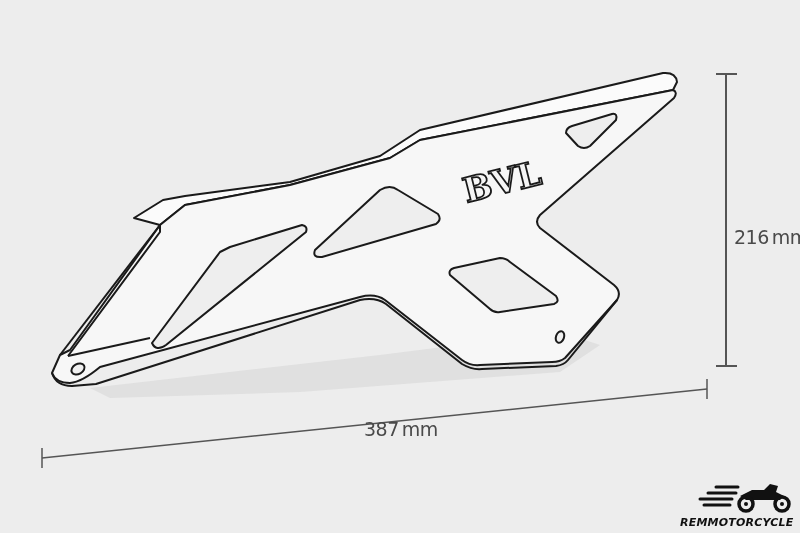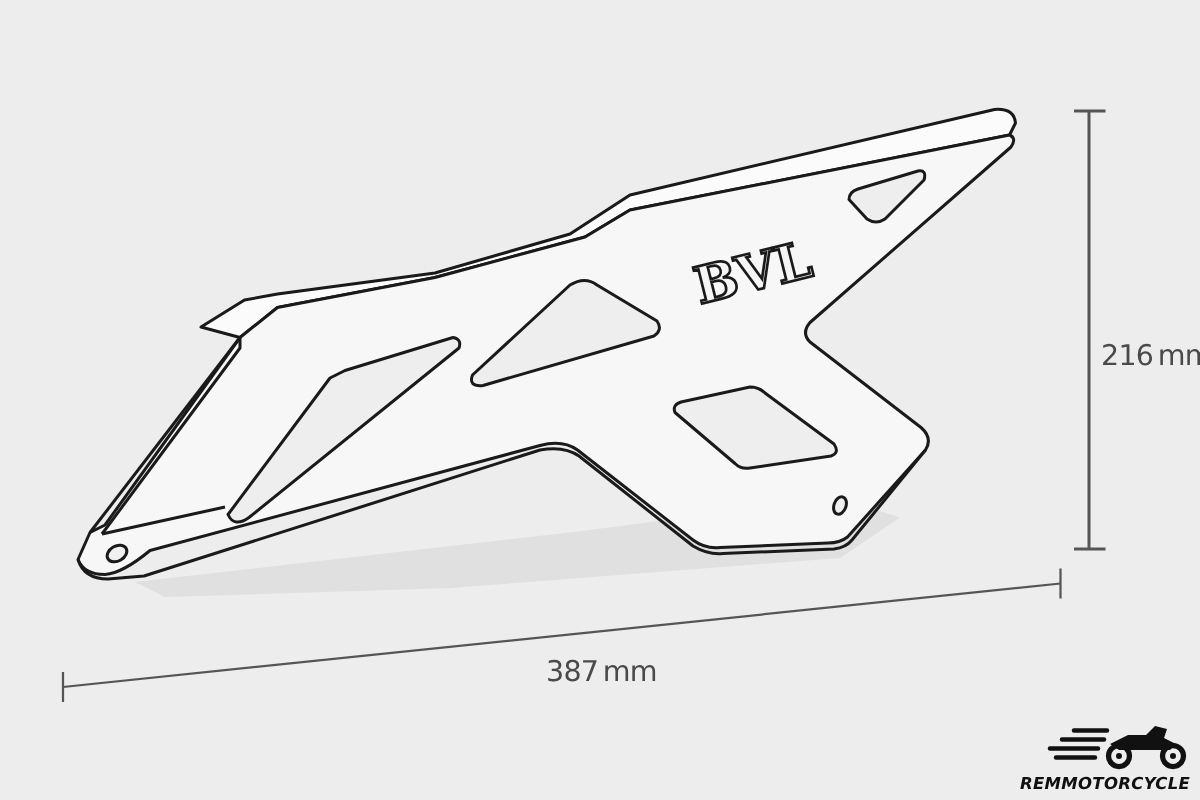--- a/index.html
+++ b/index.html
@@ -10,21 +10,21 @@
       font-family: "DejaVu Sans", sans-serif;
     }
     #stage { position: absolute; left: 0; top: 0; width: 800px; height: 533px; }
     .dim-label {
       position: absolute; color: #4a4a4a; font-size: 19px;
       font-family: "DejaVu Sans", sans-serif; letter-spacing: -0.5px;
       white-space: nowrap;
     }
     .dim-label .unit { margin-left: 3px; }
     #height-label { left: 734px; top: 226px; }
-    #width-label { left: 364px; top: 437px; }
+    #width-label { left: 364px; top: 418px; }
     #brand {
       position: absolute; left: 676px; top: 478px; width: 130px; height: 55px;
     }
     #brand-name {
       position: absolute; left: 4px; top: 38px;
       font-family: "DejaVu Sans", sans-serif; font-weight: bold; font-style: italic;
       font-size: 11px; color: #111; letter-spacing: 0.2px; white-space: nowrap;
     }
   </style>
 </head>

